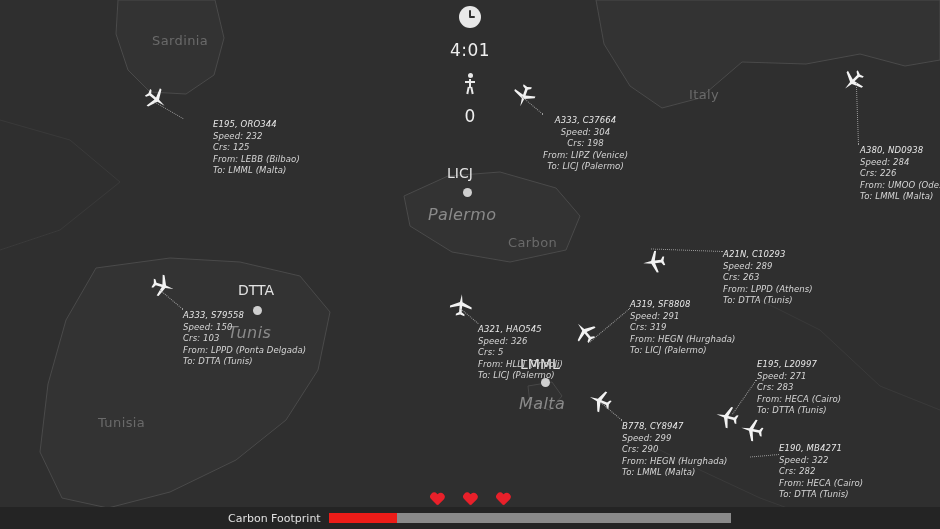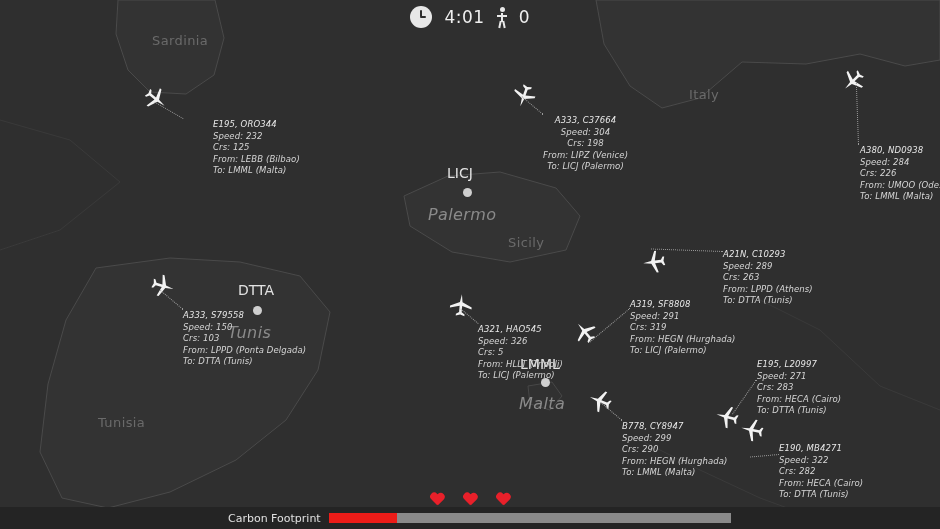--- a/index.html
+++ b/index.html
@@ -64,20 +64,21 @@
   
   .hud {
     position: absolute;
     top: 6px;
     left: 0;
     width: 940px;
     display: flex;
     align-items: center;
     justify-content: center;
     gap: 12px;
+    flex-direction: column;
   }
   .hud-clock-icon {
     width: 22px;
     height: 22px;
     border-radius: 50%;
     background: #e8e8e8;
     position: relative;
   }
   .hud-clock-icon::before,
   .hud-clock-icon::after {
@@ -245,21 +246,21 @@
 
     <path class="land-dark" d="M528 386 L552 382 L562 396 L550 410 L530 404 Z"></path>
 
     <path d="M0 120 L70 140 L120 182 L60 230 L0 250" fill="none" stroke="#3a3a3a" stroke-width="1"></path>
     <path d="M760 300 L820 330 L880 386 L940 410" fill="none" stroke="#3a3a3a" stroke-width="1"></path>
     <path d="M640 440 L700 470 L760 498 L820 520" fill="none" stroke="#3a3a3a" stroke-width="1"></path>
   </svg>
 
   <div class="region-label" style="left:152px; top:33px;">Sardinia</div>
   <div class="region-label" style="left:662px; top:87px;margin-left:27px;">Italy</div>
-  <div class="region-label" style="left:508px; top:235px;">Sicily</div>
+  <div class="region-label" style="left:508px; top:235px;">Carbon</div>
   <div class="region-label" style="left:98px; top:415px;">Tunisia</div>
   <div class="region-label big" style="left:428px; top:205px;">Palermo</div>
   <div class="region-label big" style="left:228px; top:323px;">Tunis</div>
   <div class="region-label big" style="left:519px; top:394px;">Malta</div>
 
   <div class="airport-code" style="left:447px; top:165px;">LICJ</div>
   <div class="airport-dot" style="left:463px; top:188px;"></div>
 
   <div class="airport-code" style="left:238px; top:282px;">DTTA</div>
   <div class="airport-dot" style="left:253px; top:306px;"></div>

